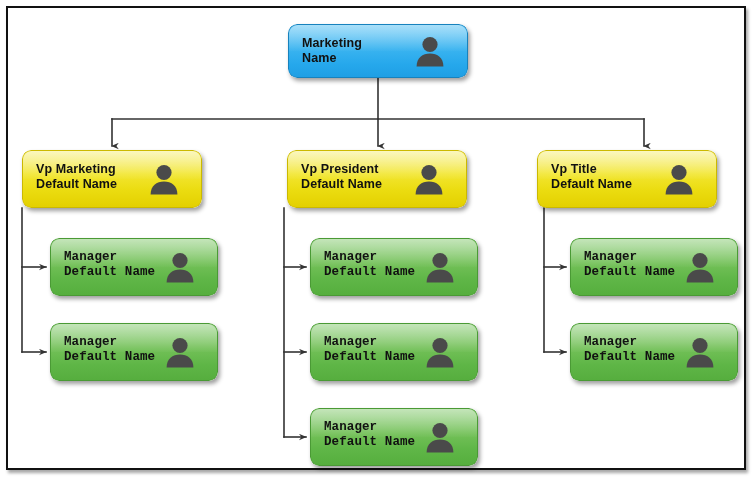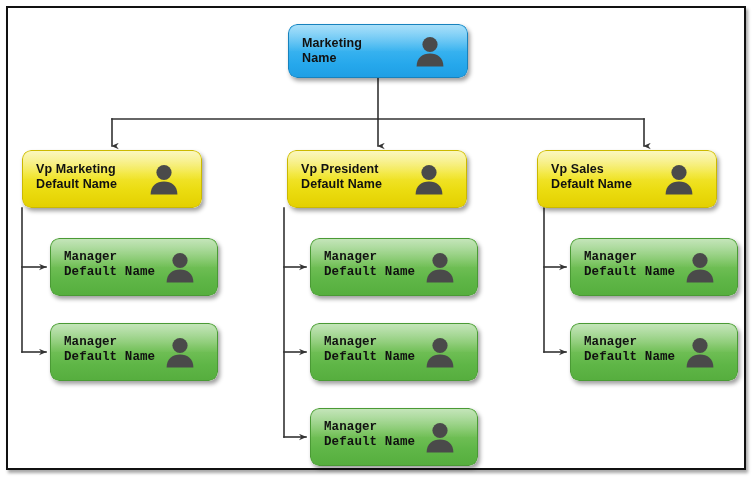--- a/index.html
+++ b/index.html
@@ -185,21 +185,21 @@
           <circle cx="15" cy="9.5" r="7.6" fill="#4a4a4a"></circle>
           <path d="M1.6,31.5 C1.6,22.6 7.6,18.4 15,18.4 C22.4,18.4 28.4,22.6 28.4,31.5 Z" fill="#4a4a4a"></path>
         </svg>
       </div>
     </div>
 
     <div class="node node-vp" style="left:537px; top:150px; width:180px; height:58px;">
       <div class="inner">
         <div class="gloss"></div>
         <div class="texts">
-          <span class="line1">Vp Sales</span>
+          <span class="line1">Vp Title</span>
           <span class="line2">Default Name</span>
         </div>
         <svg class="avatar" width="30" height="32" viewBox="0 0 30 32">
           <circle cx="15" cy="9.5" r="7.6" fill="#4a4a4a"></circle>
           <path d="M1.6,31.5 C1.6,22.6 7.6,18.4 15,18.4 C22.4,18.4 28.4,22.6 28.4,31.5 Z" fill="#4a4a4a"></path>
         </svg>
       </div>
     </div>
 
     <div class="node node-manager" style="left:50px; top:238px; width:168px; height:58px;">

